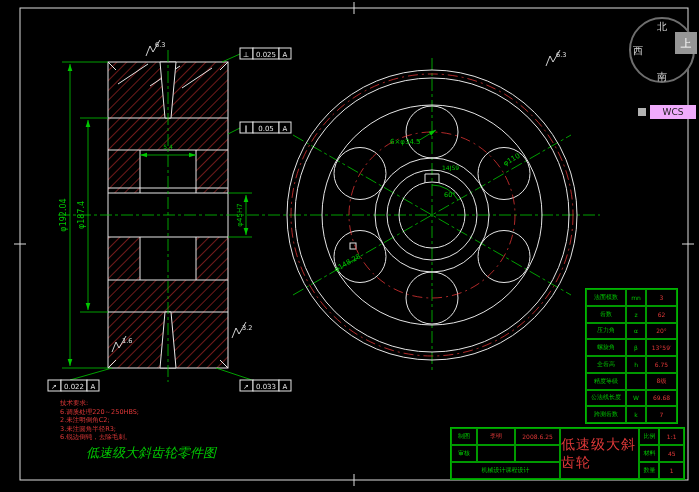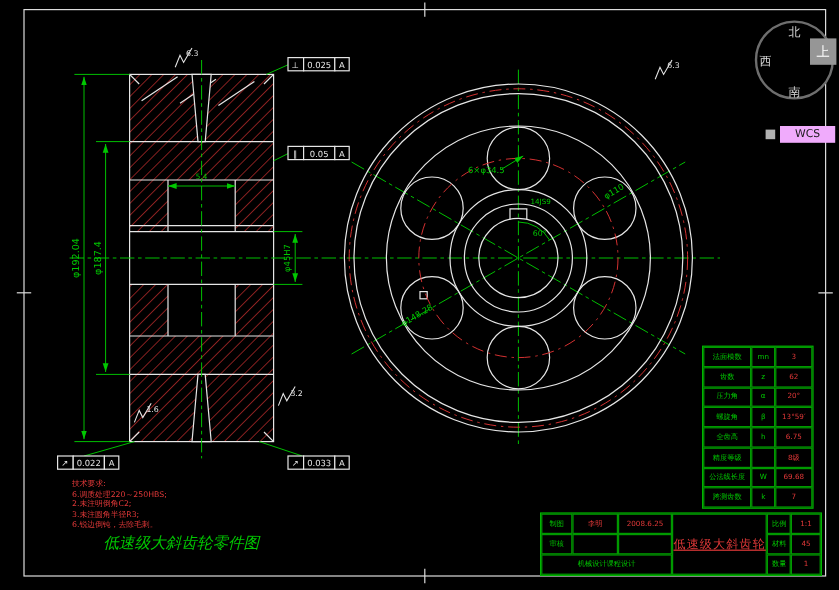--- a/index.html
+++ b/index.html
@@ -26,21 +26,21 @@
   .prow>div.val{color:#e03838;}
   
   .tblock{position:absolute;left:450px;top:427px;width:235px;height:53px;border:1px solid #00b400;
           display:flex;box-sizing:border-box;background:#000;}
   .tblock .cell{border:0.5px solid rgba(0,180,0,.85);display:flex;align-items:center;justify-content:center;
                 font-size:6px;color:#00c800;overflow:hidden;white-space:nowrap;box-sizing:border-box;}
   .tblock .red{color:#e03838;}
   .tb-left{width:110px;display:grid;grid-template-rows:repeat(3,1fr);}
   .tb-left .r{display:grid;grid-template-columns:26px 38px 1fr;}
   .tb-mid{width:80px;display:flex;align-items:center;justify-content:center;border:0.5px solid rgba(0,180,0,.85);
-          color:#e03838;font-size:10px;letter-spacing:1px;box-sizing:border-box;text-decoration:underline;}
+          color:#e03838;font-size:14px;letter-spacing:1px;box-sizing:border-box;}
   .tb-right{width:45px;display:grid;grid-template-rows:repeat(3,1fr);}
   .tb-right .r{display:grid;grid-template-columns:20px 1fr;}
   
   .notes{position:absolute;left:60px;top:399px;color:#e03838;font-size:6.5px;line-height:8.5px;}
   .caption{position:absolute;left:86px;top:444px;color:#00c800;font-size:13px;font-style:italic;}
 </style>
 </head>
 <body>
 
 <div id="stage">

